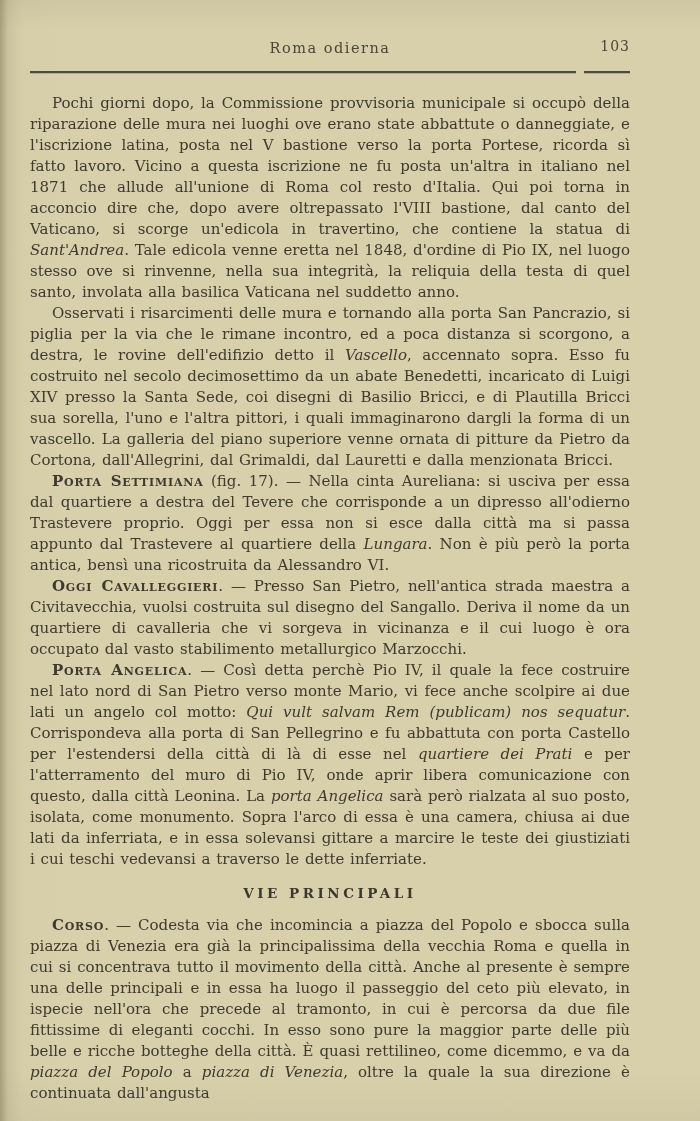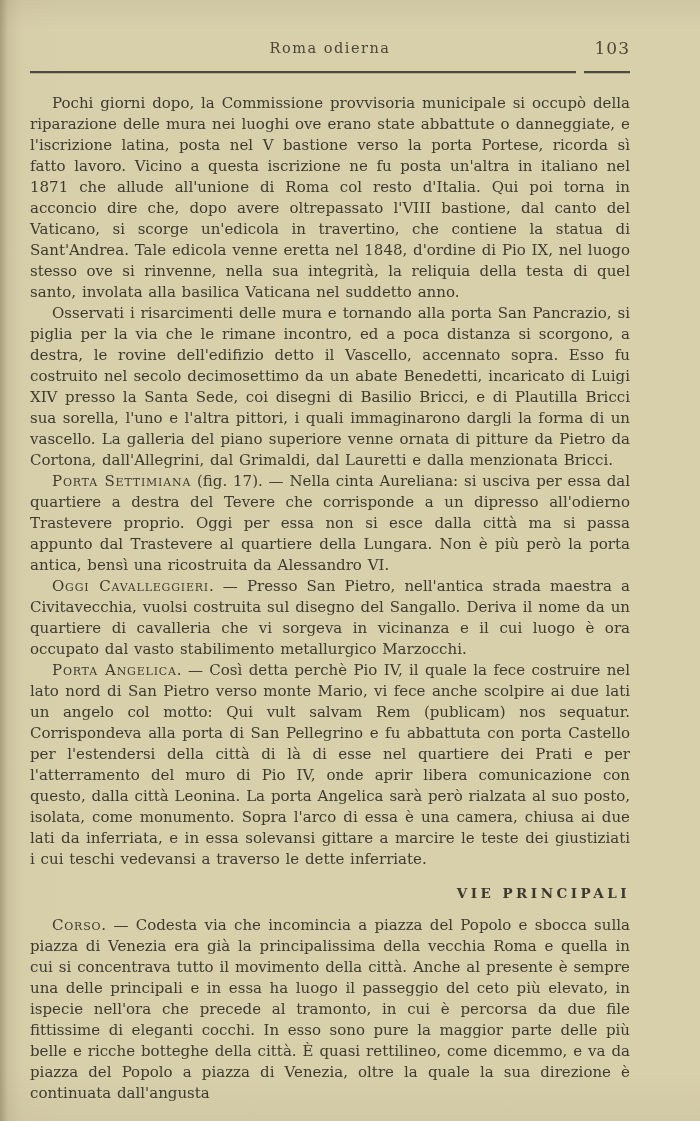--- a/index.html
+++ b/index.html
@@ -43,21 +43,21 @@
     left: 0; right: 0;
     text-align: center;
     font-size: 14.5px;
     letter-spacing: 1.5px;
     color: #4b4639;
   }
   .page-number {
     position: absolute;
     right: 0;
     top: -2px;
-    font-size: 17px;
+    font-size: 14px;
     letter-spacing: 1px;
     color: #4b4639;
   }
   .head-rule {
     display: flex;
     align-items: center;
     margin-top: 11px;
     height: 2px;
   }
   .head-rule .long-seg {
@@ -77,27 +77,28 @@
     margin-top: 20px;
     font-size: 15px;
     line-height: 21px;
     text-align: justify;
   }
   .para {
     margin: 0;
     word-spacing: 1px;
   }
   .para.indent { text-indent: 22px; }
-  .para .italic { }
+  .para .italic { font-style: italic; }
   .para .smallcaps {
     font-variant: small-caps;
     letter-spacing: 0.8px;
+    font-weight: bold;
   }
   .section-heading {
-    text-align: right;
+    text-align: center;
     font-weight: bold;
     font-size: 13.5px;
     letter-spacing: 3.5px;
     margin: 13px 0 11px 0;
     color: #3c382e;
   }
 </style>
 </head>
 <body>
 

